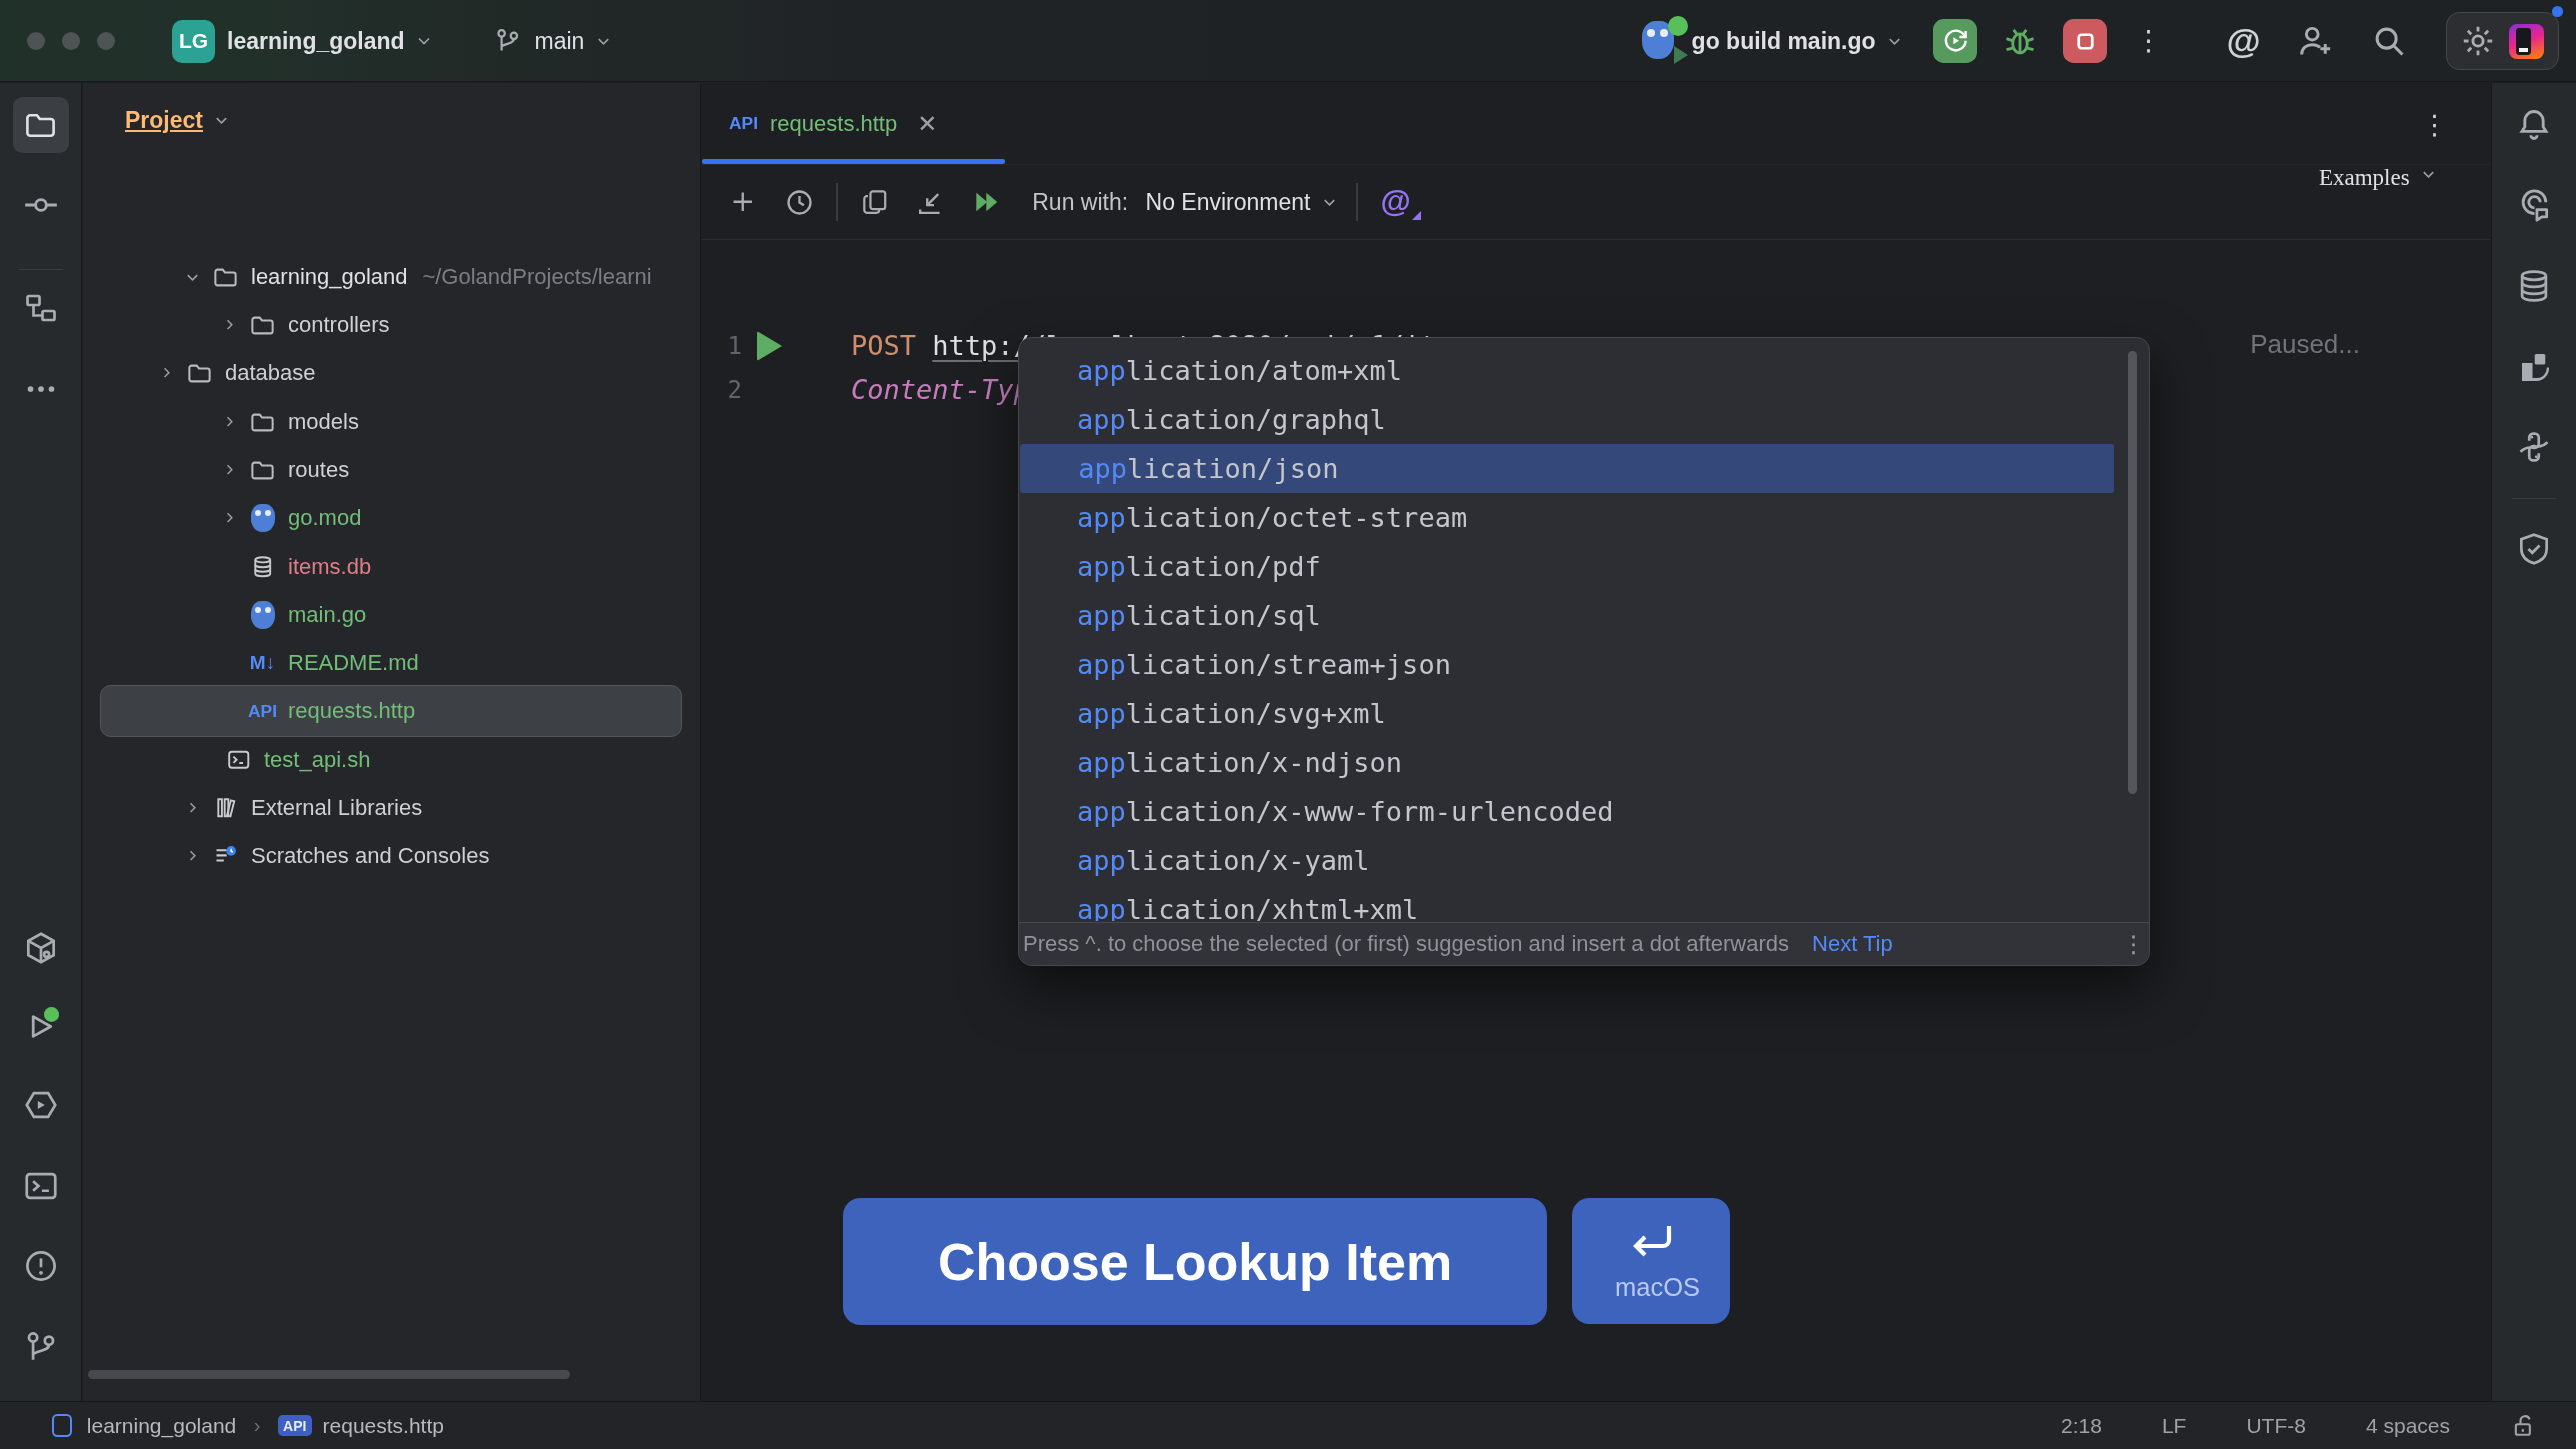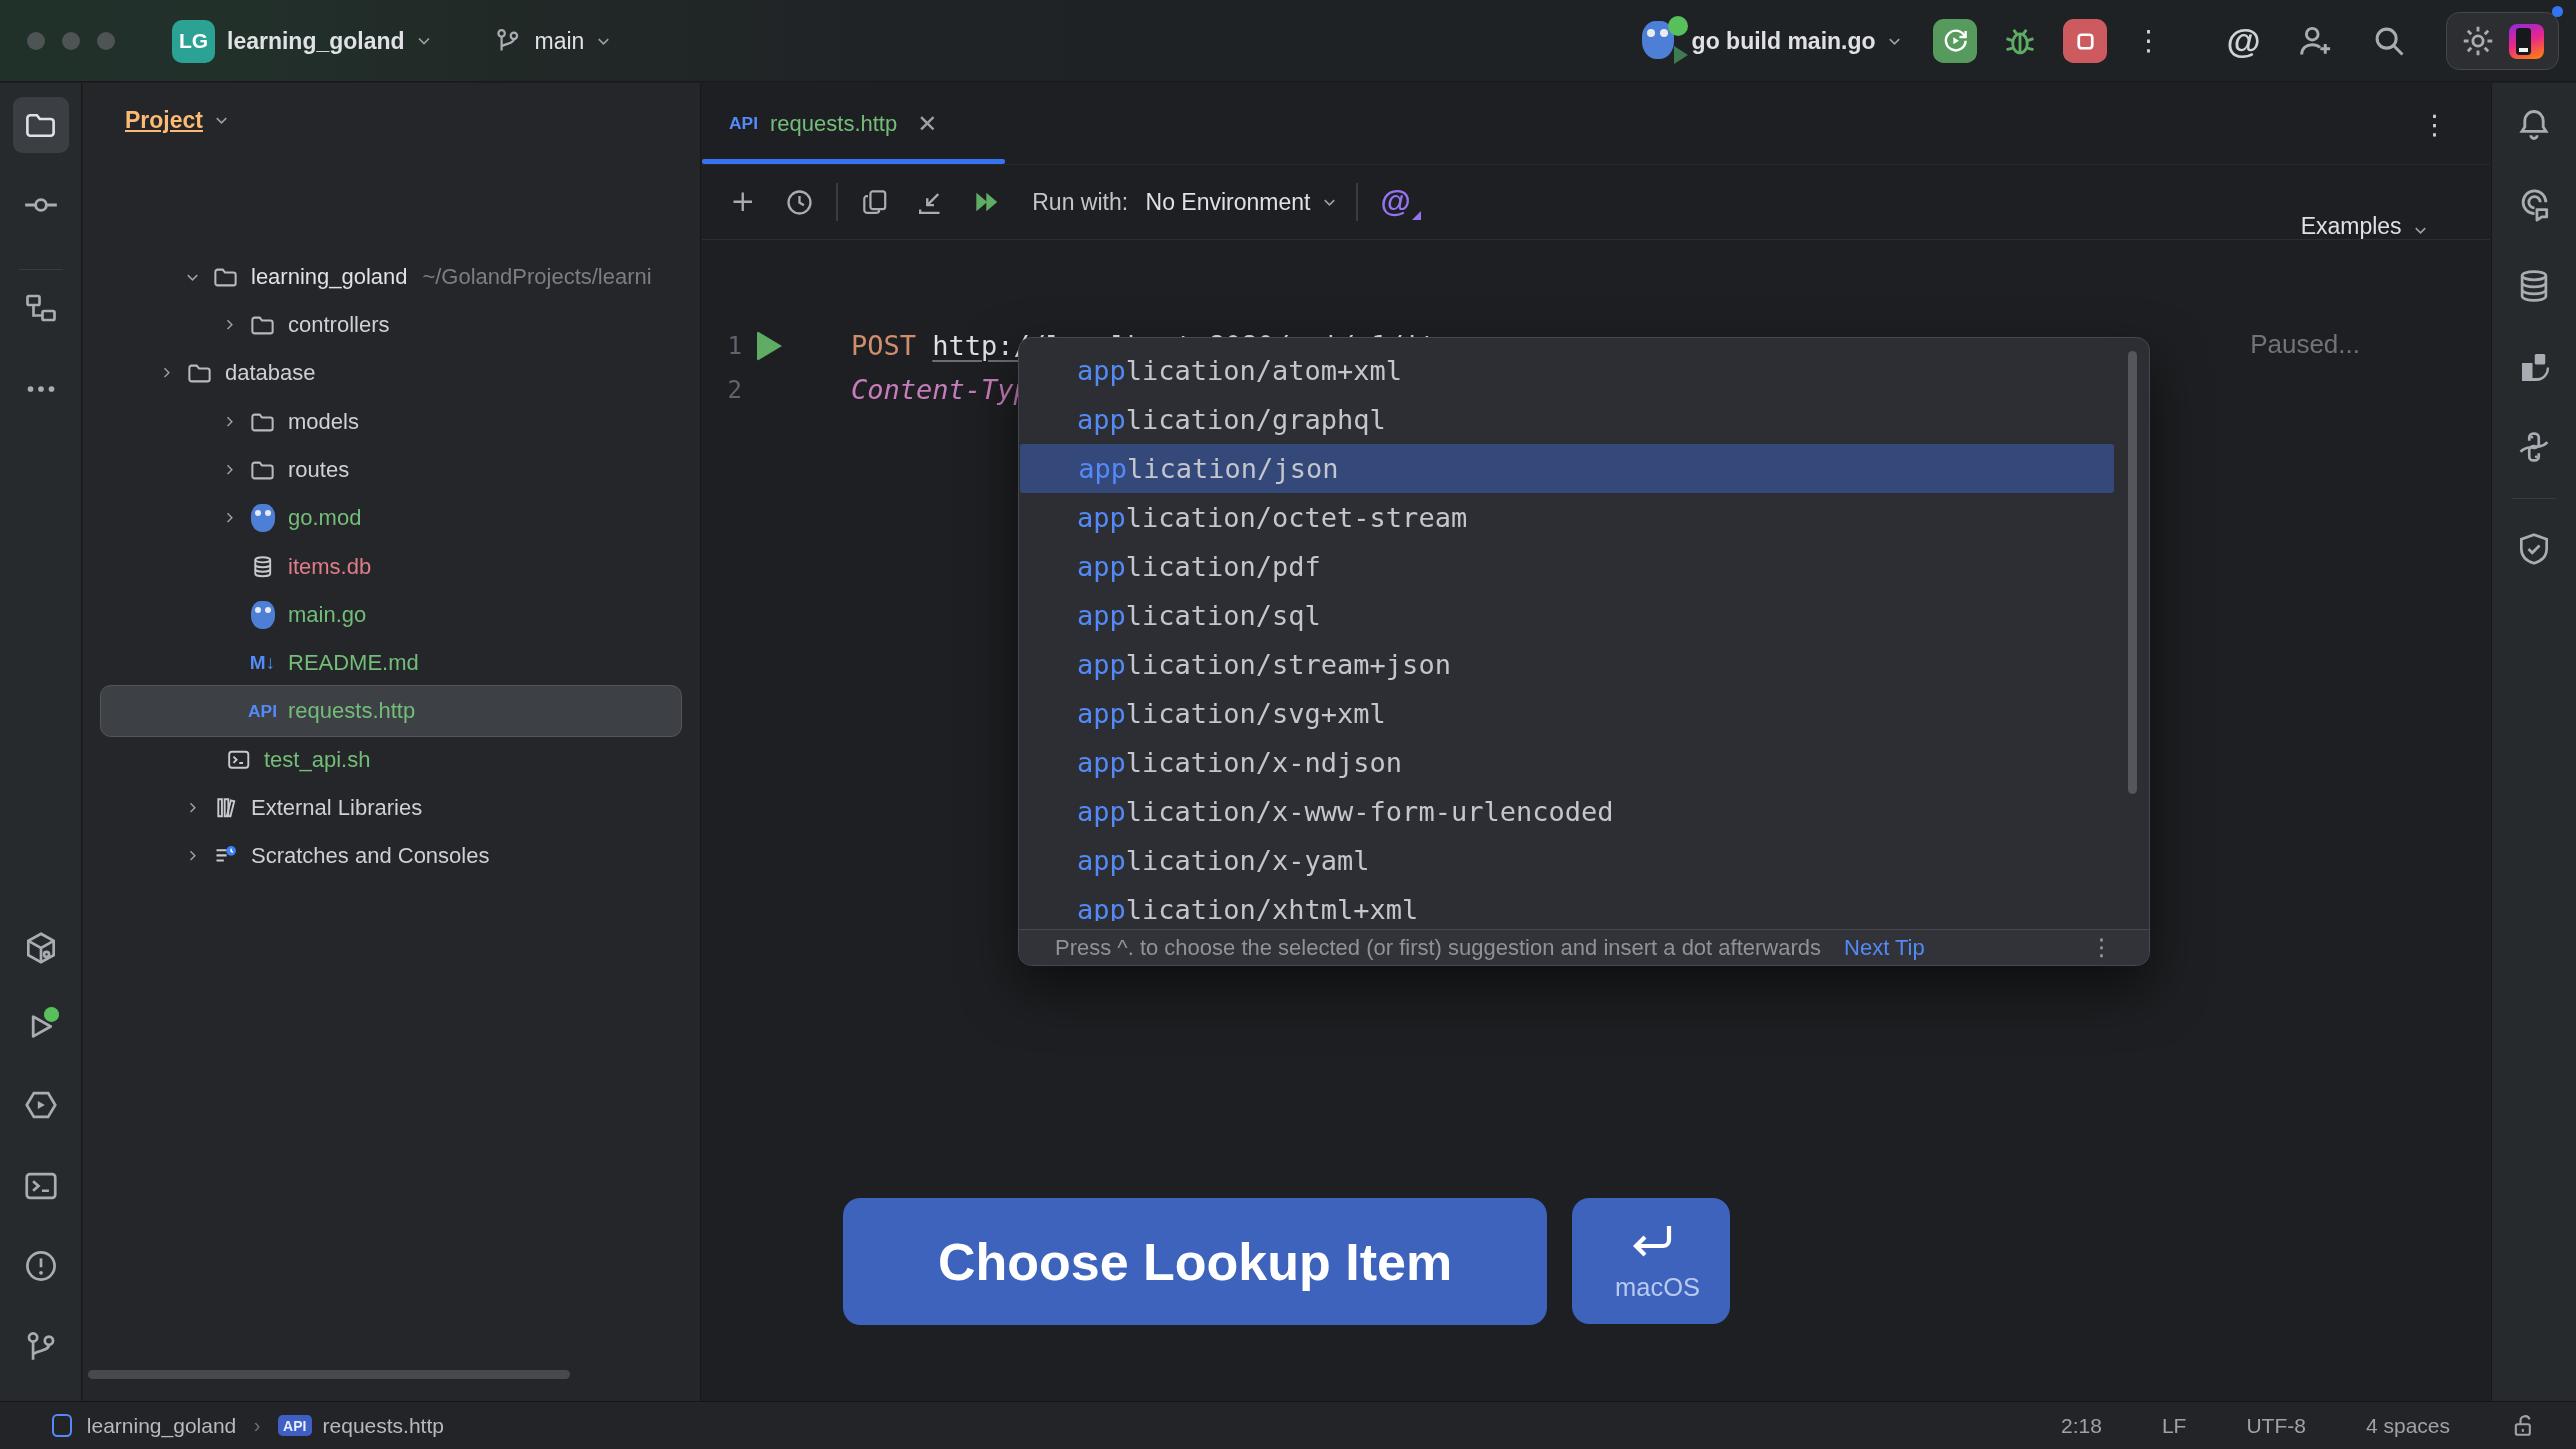--- a/index.html
+++ b/index.html
@@ -87,21 +87,21 @@
 
   #http-toolbar { position:absolute; left:0; top:82px; width:100%; height:75px; border-bottom:1.3px solid #2b2d30;
     display:flex; align-items:center; color:#a9acb2; }
   .tbi { display:flex; align-items:center; justify-content:center; width:39px; height:39px; margin-left:17.4px; color:#a9acb2; }
   .vdiv { width:1.3px; height:38px; background:#3a3c40; margin-left:17.4px; }
   #runwith-label { margin-left:25.5px; color:#c2c5cb; font-size:23px; }
   #env-select { margin-left:17.4px; color:#dfe1e5; font-size:23px; display:flex; align-items:center; }
   #icon-ai-http { margin-left:23px; color:#9573f0; font-size:31px; font-weight:700; position:relative; }
   #icon-ai-http .corner { position:absolute; right:-10.7px; bottom:0px; width:0; height:0;
     border-left:9.4px solid transparent; border-bottom:9.4px solid #9573f0; }
-  #examples { position:absolute; right:60px; top:0; height:75px; display:flex; align-items:flex-end; color:#dfe1e5; font-size:23px; }
+  #examples { position:absolute; right:52px; top:0; height:75px; display:flex; align-items:flex-start; color:#dfe1e5; font-size:23px;font-family:Liberation Serif, serif; }
 
   #editor-body { position:absolute; left:0; top:157px; width:100%; height:1161px;
     font-family:"DejaVu Sans Mono", monospace; font-size:27px; }
   .gut-num { position:absolute; left:0; width:40px; text-align:right; color:#5f646d; font-size:24px; line-height:44px; }
   #gutter-play { position:absolute; left:55px; top:91px; width:0; height:0;
     border-left:25.5px solid #5fad65; border-top:15.4px solid transparent; border-bottom:15.4px solid transparent; border-radius:2.7px; }
   .code-line { position:absolute; left:149px; height:44px; line-height:44px; white-space:pre; color:#dfe1e5; }
   .tok-method { color:#cf8e6d; }
   .tok-url { color:#dfe1e5; text-decoration:underline; text-decoration-color:#6b6e74; text-underline-offset:5.4px; text-decoration-thickness:2px; }
   .tok-header { color:#c77dbb; font-style:italic; }
@@ -111,22 +111,22 @@
 
   
   #popup { left:1018px; top:337px; width:1132px; height:629px; background:#2c2e33;
     border:1.3px solid #46484d; border-radius:13.4px; box-shadow:0 23px 54px rgba(0,0,0,.55); overflow:hidden; }
   #popup-list { position:absolute; left:0; top:8px; width:100%; height:575px; overflow:hidden; }
   .pop-row { height:49px; display:flex; align-items:center; padding-left:58px;
     font-family:"DejaVu Sans Mono", monospace; font-size:27px; color:#c3c6cc; width:calc(100% - 36px); }
   .pop-row .match { color:#548af7; }
   .pop-row.selected { background:#34487a; border-radius:2.7px; margin-left:1.3px; }
   #popup-scroll { position:absolute; right:12px; top:13.4px; width:9.4px; height:443px; background:#54565b; border-radius:4.7px; }
-  #popup-hint { position:absolute; left:0; bottom:0; width:100%; height:36px; background:#313338;
-    border-top:1.3px solid #46484d; display:flex; align-items:center; padding:0 36px; font-size:22px; }
+  #popup-hint { position:absolute; left:0; bottom:0; width:100%; height:43px; background:#313338;
+    border-top:1.3px solid #46484d; display:flex; align-items:center; padding:0 4px; font-size:22px; }
   #hint-text { color:#8f929a; }
   #next-tip { color:#548af7; margin-left:23px; }
   #hint-more { margin-left:auto; color:#9da0a6; font-size:23px; }
 
   
   #key-overlay-action { left:843px; top:1198px; width:704px; height:127px; background:#3e63bd; border-radius:17.4px;
     display:flex; align-items:center; justify-content:center; color:#ffffff; font-size:52px; font-weight:800; }
   #key-overlay-key { left:1572px; top:1198px; width:158px; height:126px; background:#3e63bd; border-radius:17.4px;
     display:flex; flex-direction:column; align-items:center; justify-content:center; }
   #key-overlay-key .klabel { color:#b9c9f1; font-size:25.5px; margin-top:9.4px;margin-left:13px; }

